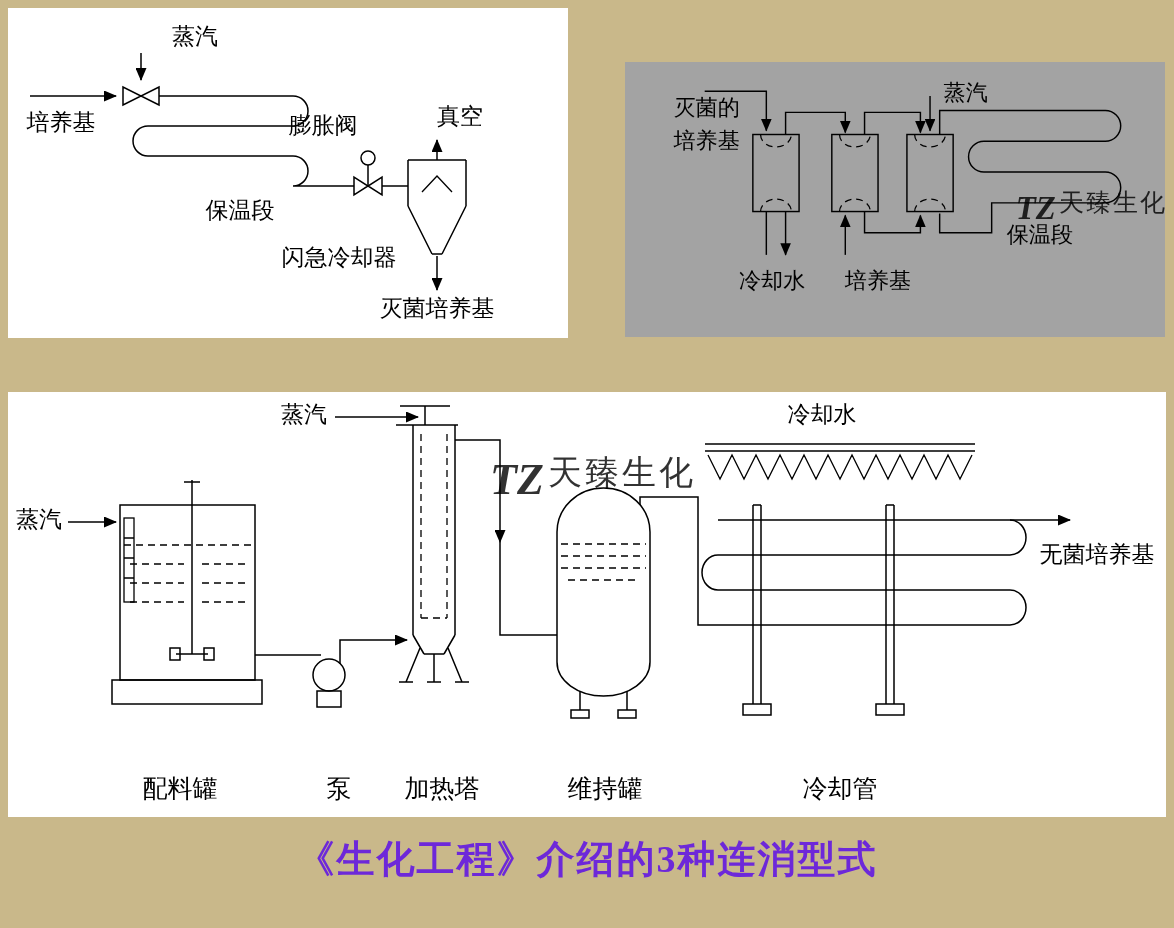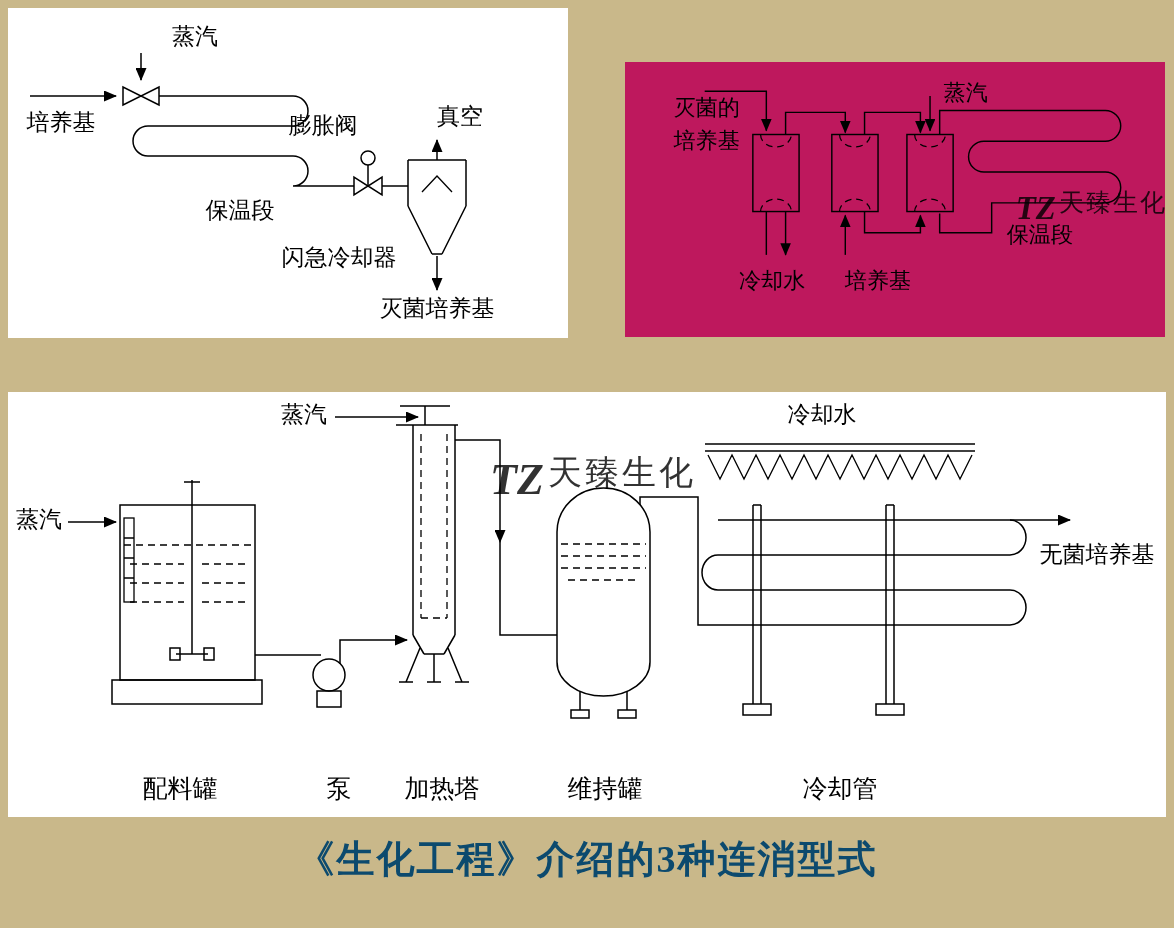--- a/index.html
+++ b/index.html
@@ -61,21 +61,21 @@
       <path class="pipe" d="M400,152 H458 M400,152 V198 M458,152 V198 M400,198 L424,246 M458,198 L434,246 M424,246 H434"></path>
       <path class="thin" d="M414,184 L429,168 L444,184"></path>
     </g>
     <text class="lbl" x="331" y="252">闪急冷却器</text>
 
     <path class="pipe" d="M429,248 V282" marker-end="url(#arrA)"></path>
     <text class="lbl" x="429" y="303">灭菌培养基</text>
   </svg>
 </div>
 
-<div class="panel" id="panel-plate" style="background: #be185d; padding-left: 20px;">
+<div class="panel" id="panel-plate" style="background: #a3a3a3; padding-left: 20px;">
   <svg viewBox="0 0 540 275">
     <defs>
       <marker id="arrB" markerWidth="13" markerHeight="11" refX="12" refY="5.5" orient="auto" markerUnits="userSpaceOnUse">
         <path d="M0,0 L13,5.5 L0,11 Z" fill="#000"></path>
       </marker>
     </defs>
 
     <text class="lbl" x="64" y="45">灭菌的</text>
     <text class="lbl" x="64" y="79">培养基</text>
 
@@ -197,13 +197,13 @@
     <text class="lbl" x="1089" y="165">无菌培养基</text>
 
     <text class="lbl3" x="172" y="399">配料罐</text>
     <text class="lbl3" x="331" y="399">泵</text>
     <text class="lbl3" x="434" y="399">加热塔</text>
     <text class="lbl3" x="597" y="399">维持罐</text>
     <text class="lbl3" x="832" y="399">冷却管</text>
   </svg>
 </div>
 
-<div class="page-title" style="color: #0c4a6e;">《生化工程》介绍的3种连消型式</div>
+<div class="page-title" style="color: #6d28d9;">《生化工程》介绍的3种连消型式</div>
 
 </body></html>

